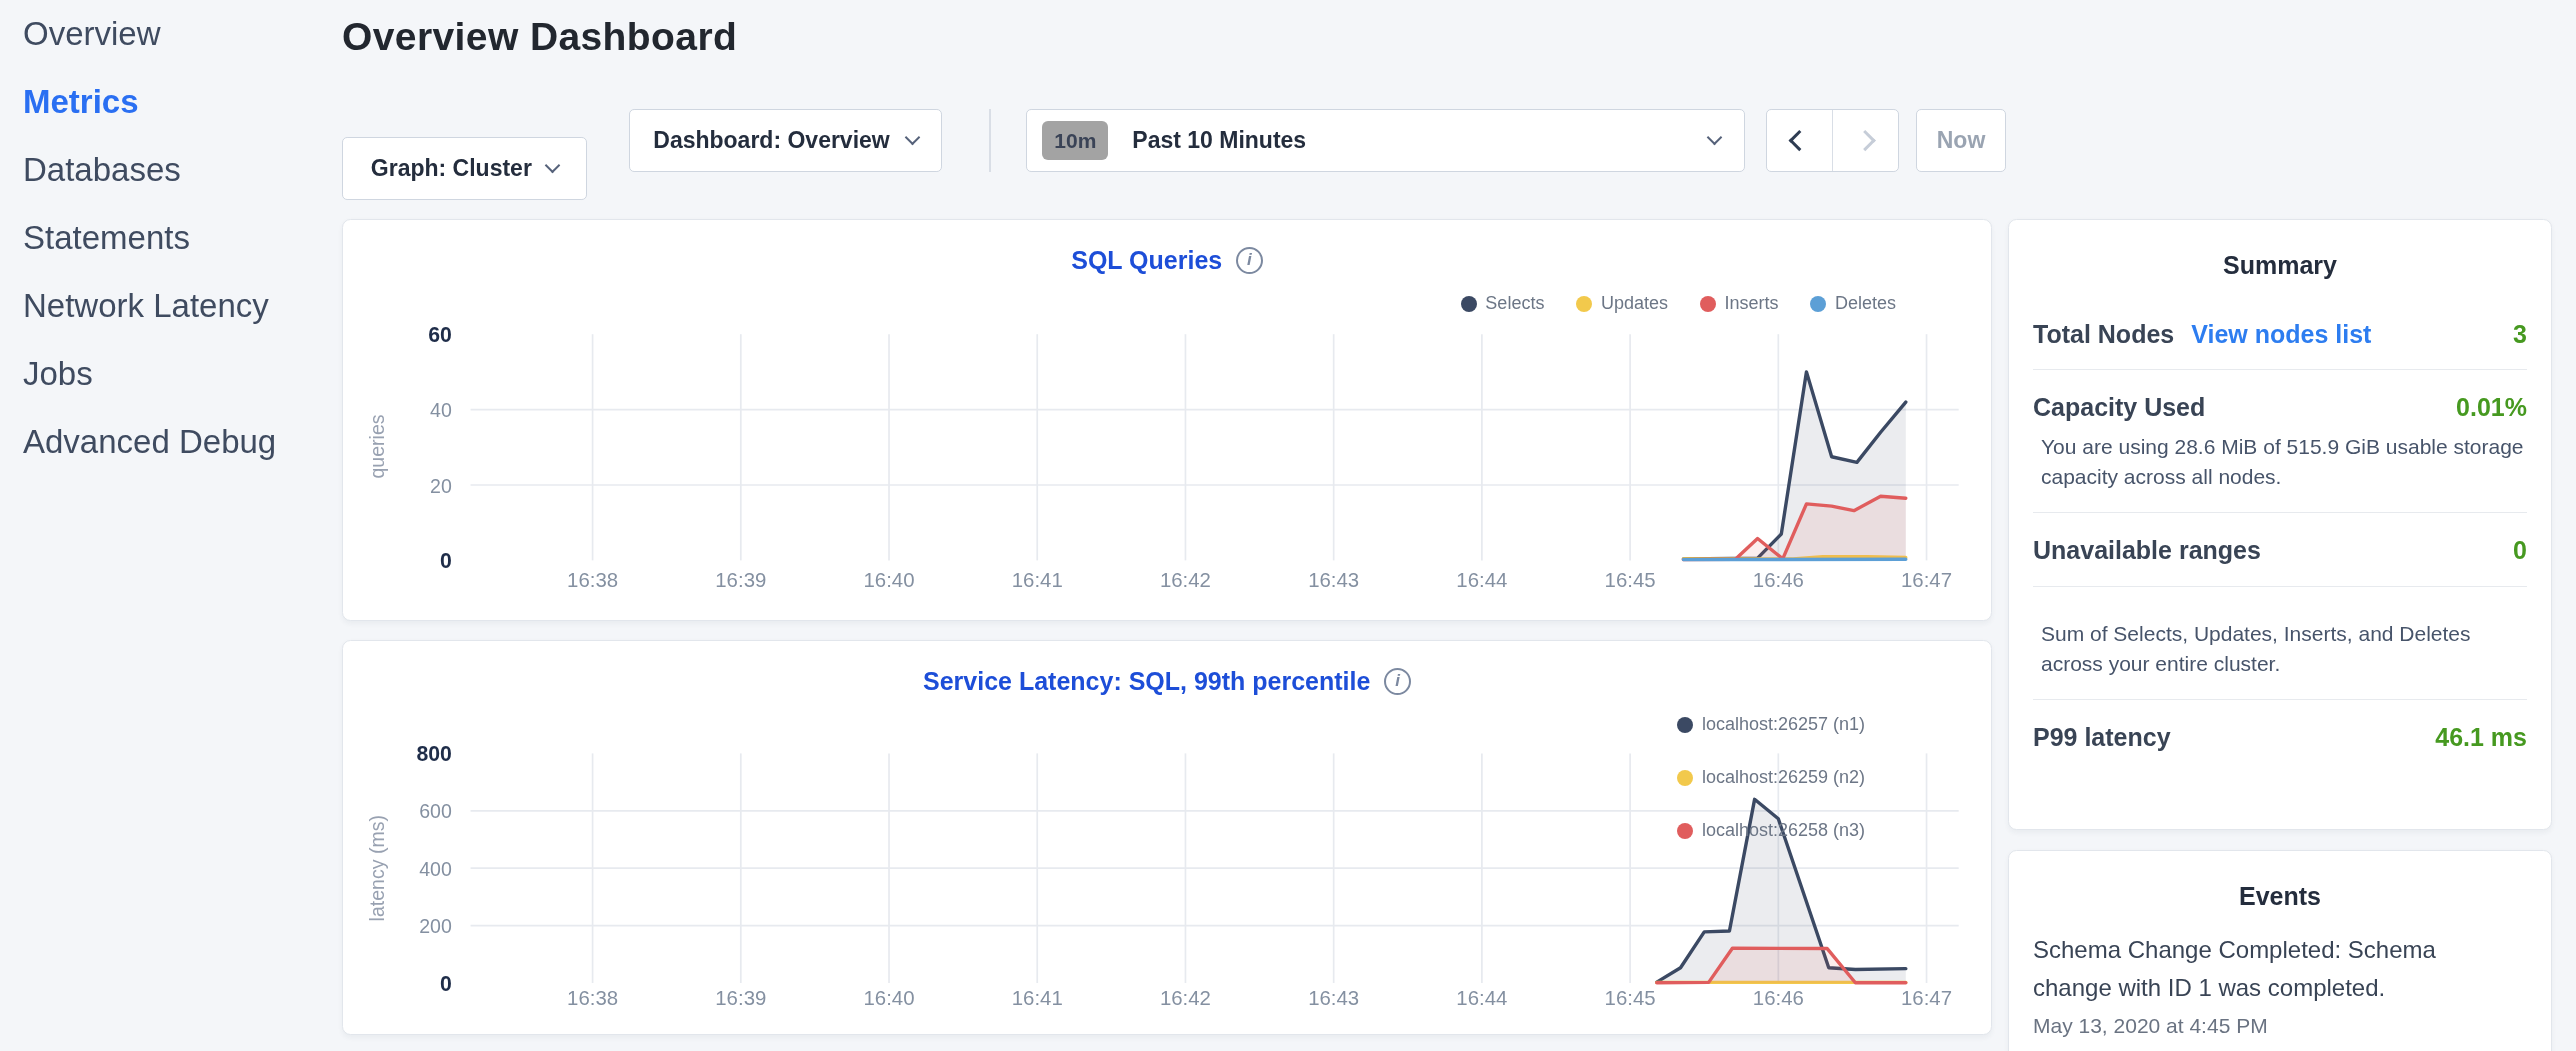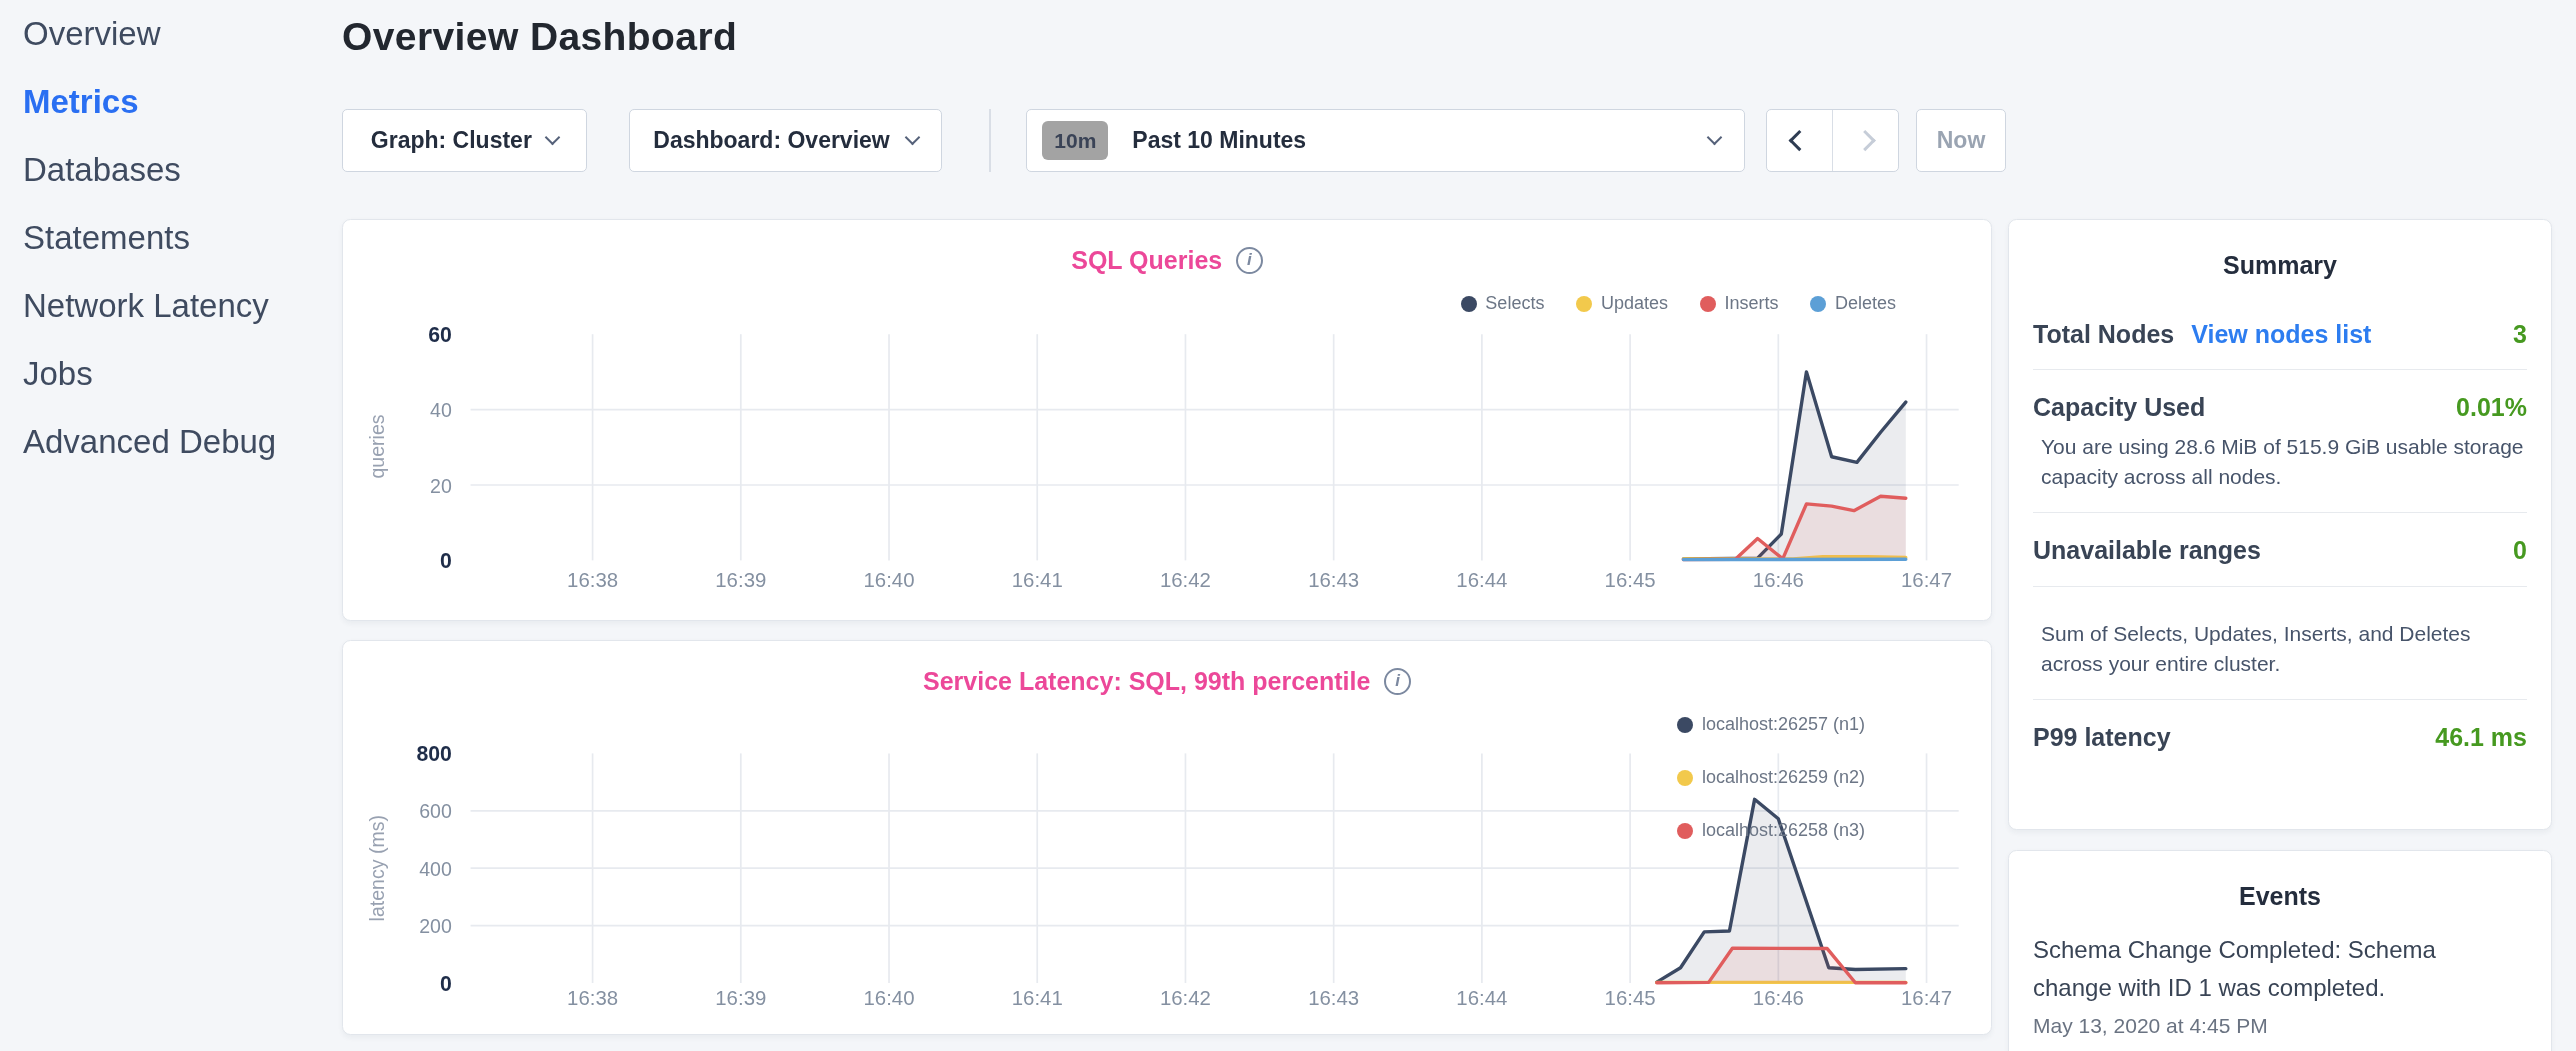--- a/index.html
+++ b/index.html
@@ -26,21 +26,21 @@
   .page-title {
     position: absolute; left: 342px; top: 15.3px;
     font-size: 39px; font-weight: 700; color: #22272f; letter-spacing: 0.4px;
   }
   .tbox {
     position: absolute; top: 109px; height: 63px;
     background: #fff; border: 0.9px solid #cfd6e0; border-radius: 5.1px;
     display: flex; align-items: center;
     font-size: 23px; font-weight: 700; color: #242d3d; cursor: pointer;
   }
-  .dd-graph   { left: 342px;  width: 245px; justify-content: center; gap: 15.3px; }
+  .dd-graph   { left: 342px;  width: 245px; justify-content: center; gap: 15.3px; margin-top: 28px; }
   .dd-dash    { left: 629px;  width: 313px; justify-content: center; gap: 17px; }
   .toolbar-divider {
     position: absolute; left: 989px; top: 109px; width: 1.7px; height: 63px;
     background: #d9dee6;
   }
   .timebox { left: 1026px; width: 719px; padding: 0 24px 0 15.3px; }
   .time-badge {
     background: #a3a3a3; border-radius: 6px; padding: 7.7px 12px;
     font-size: 21px; font-weight: 700; color: #3a4356;
   }
@@ -75,21 +75,21 @@
   #chart-card-1 { left: 342px; top: 640px;  width: 1650px; height: 395px; }
   #summary-card { left: 2008px; top: 219px; width: 544px;  height: 611px; }
   #events-card  { left: 2008px; top: 850px; width: 544px; height: 265px; overflow: hidden; }
 
   
   .chart-title-row {
     position: absolute; top: 25.5px; left: 0; width: 100%;
     display: flex; align-items: center; justify-content: center; gap: 13.6px;
     z-index: 2;
   }
-  .chart-title { font-size: 25px; font-weight: 700; color: #ec4899; }
+  .chart-title { font-size: 25px; font-weight: 700; color: #1d4ed8; }
   .info-icon {
     width: 27px; height: 27px; border: 2.6px solid #7c89a0; border-radius: 50%;
     color: #7c89a0; font-size: 17px; font-weight: 700; font-style: italic;
     display: flex; align-items: center; justify-content: center; cursor: pointer;
   }
   .chart-legend {
     position: absolute; top: 73px; display: flex; gap: 32px; z-index: 2;
   }
   #legend-0 { right: 95px; }
   #legend-1 { right: 126px; flex-direction: column; }

